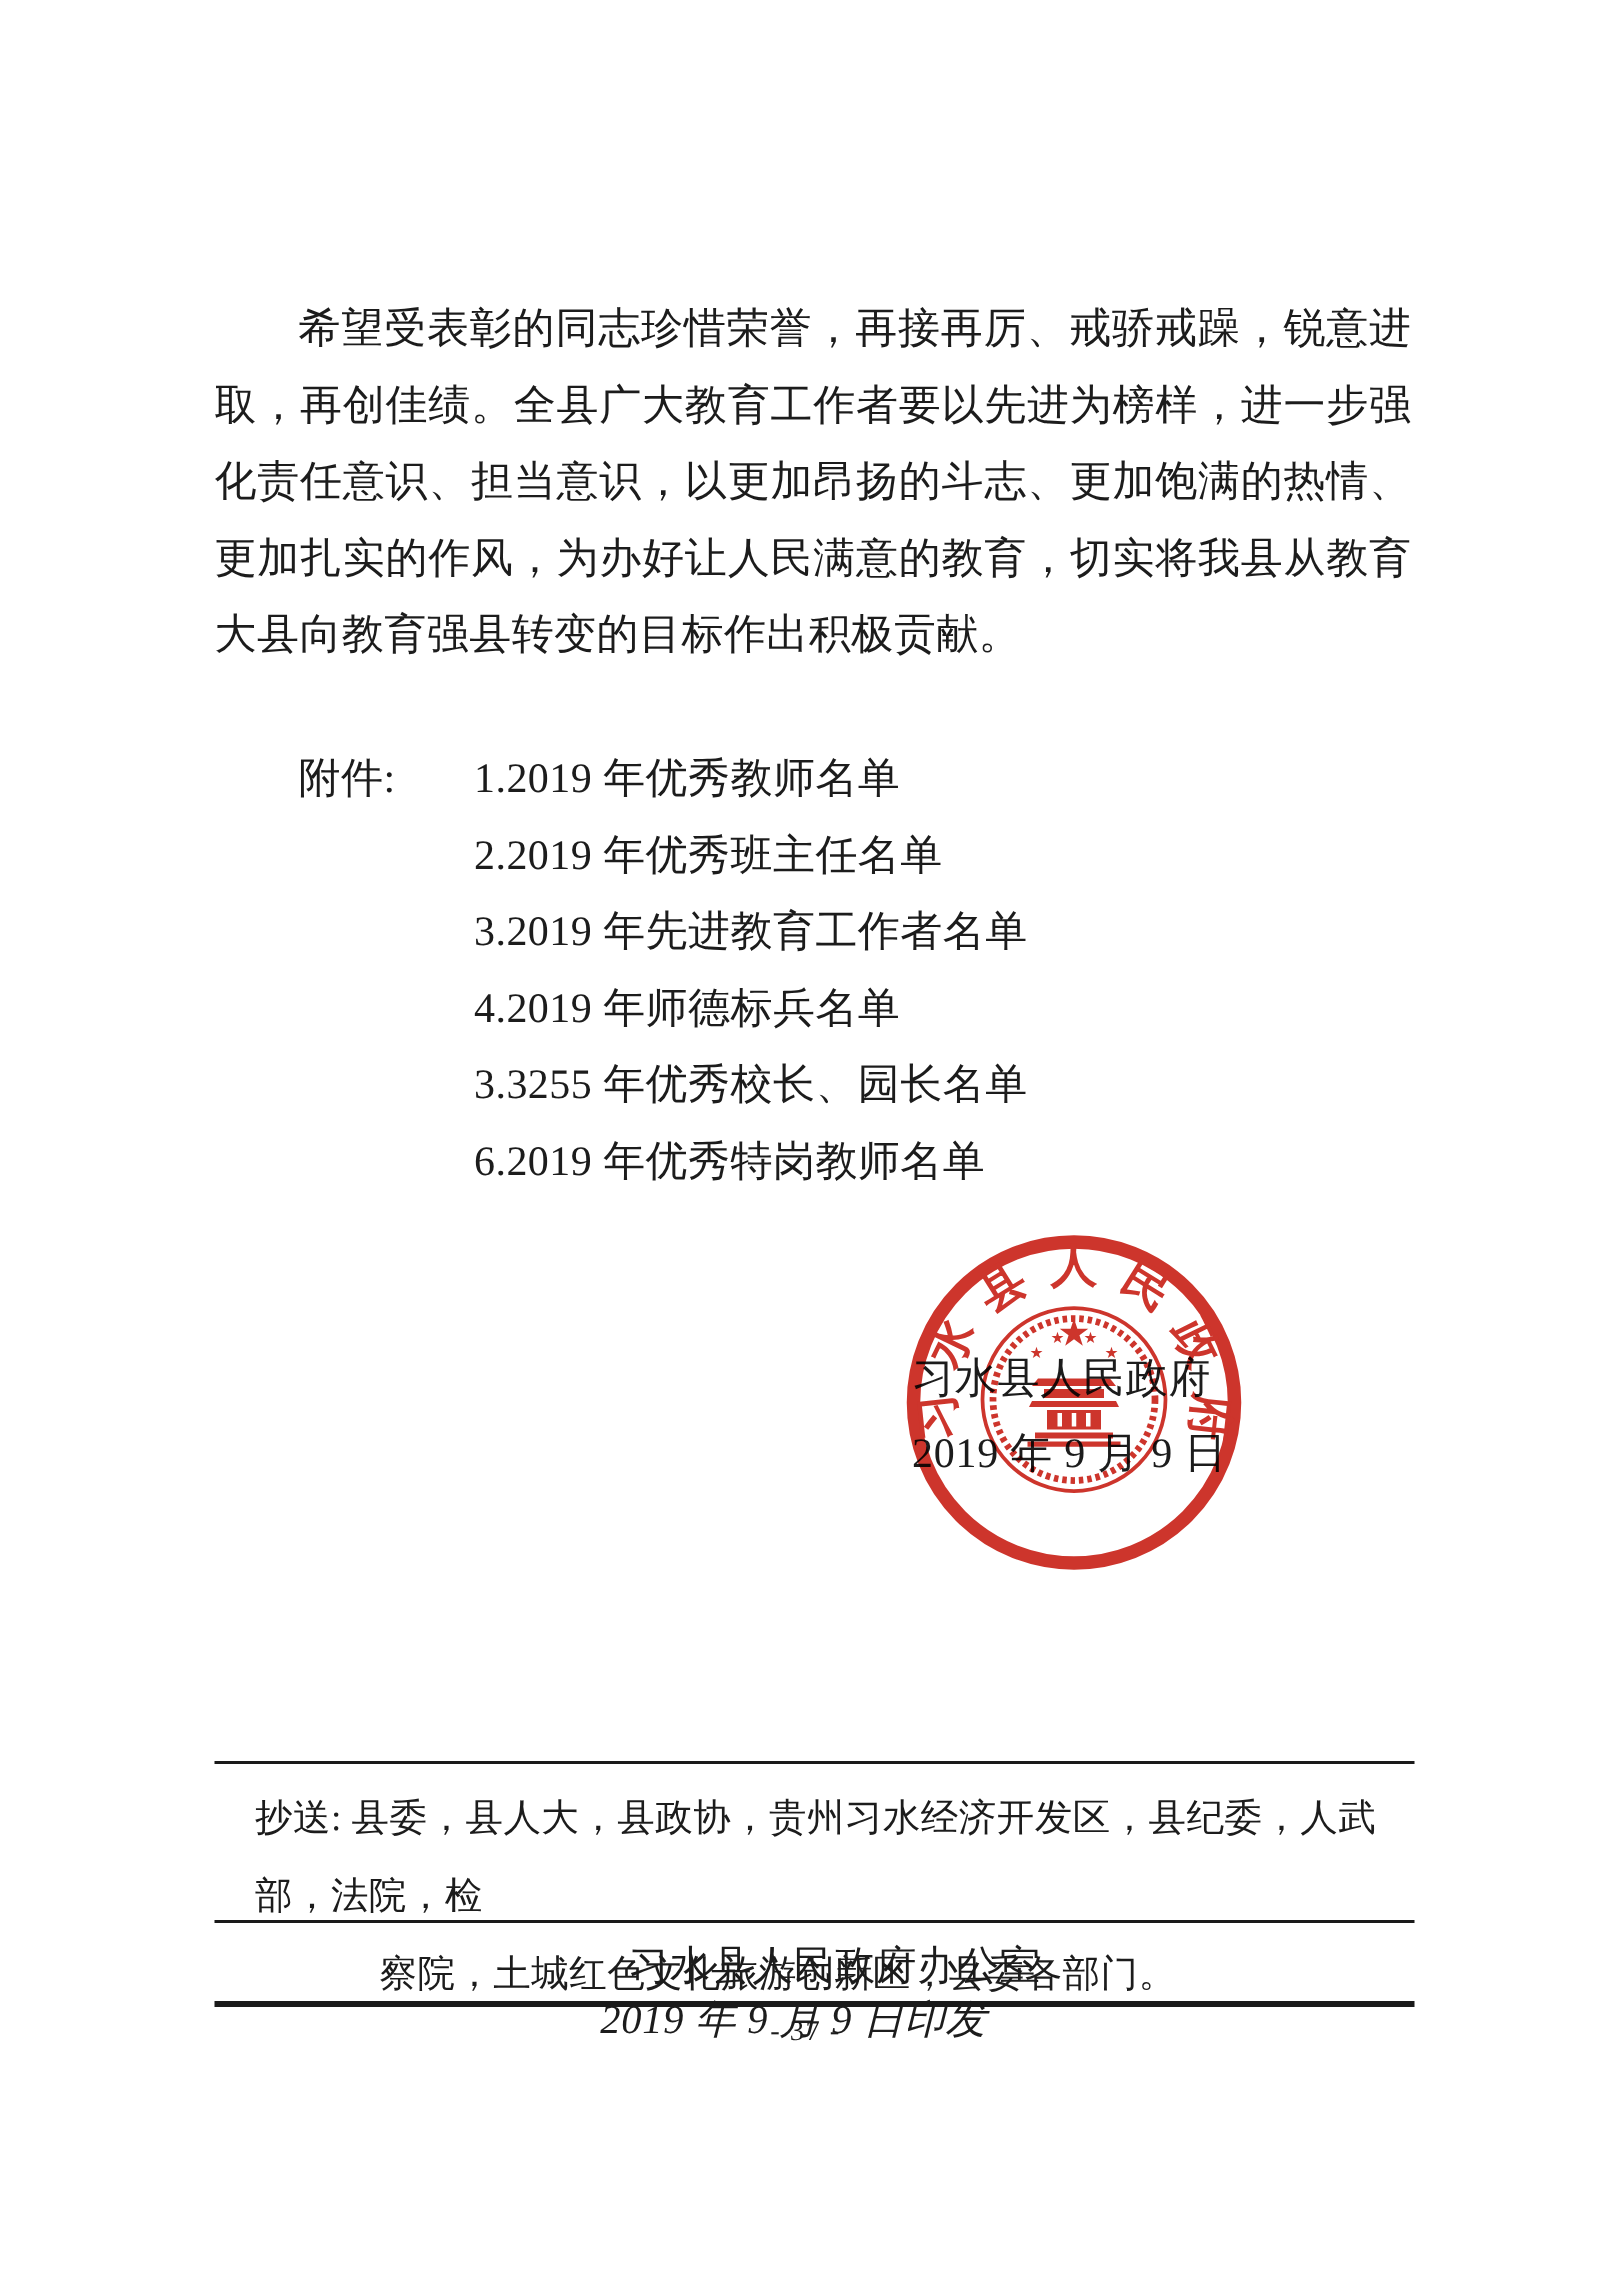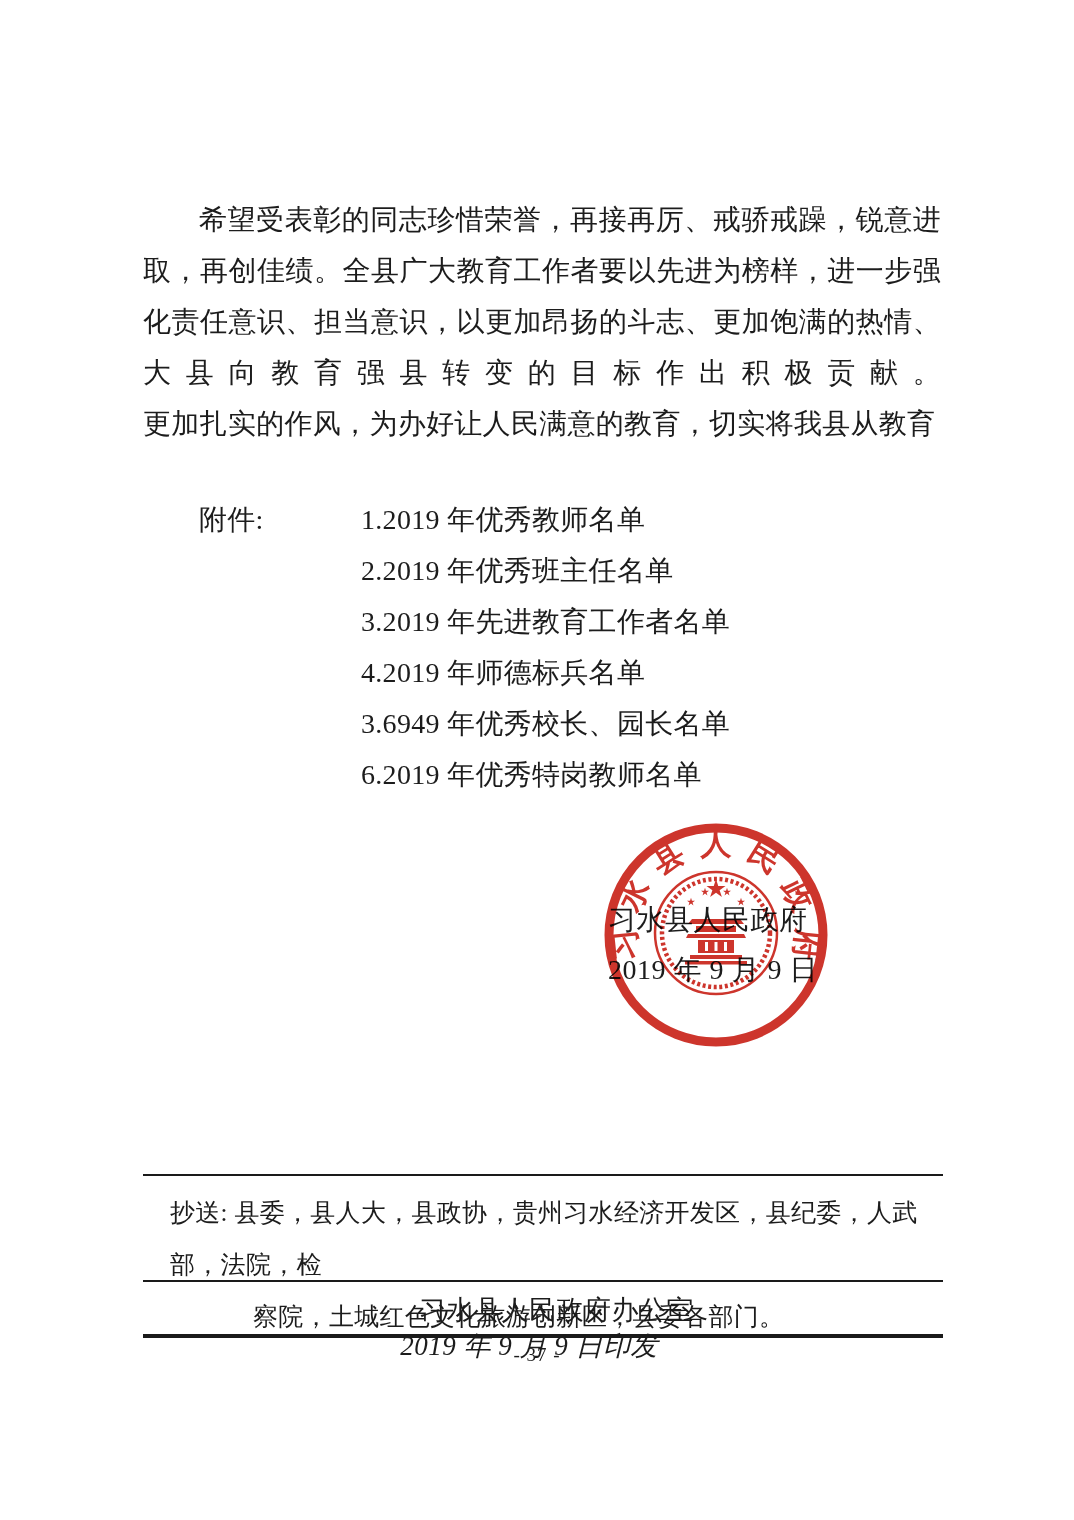--- a/index.html
+++ b/index.html
@@ -19,21 +19,21 @@
     font-size:28px;line-height:51px;letter-spacing:.3px;
   }
   .para-line{text-align:justify;text-align-last:justify;}
   .para-line:first-child{text-indent:2em;}
   .para-line:last-child{text-align-last:left;}
 
   
   .attachments{
     position:absolute;left:199px;top:494px;
     display:flex;align-items:flex-start;
-    font-size:28px;line-height:51px;letter-spacing:.3px;gap:45px;
+    font-size:28px;line-height:51px;letter-spacing:.3px;
   }
   .att-label{width:85px;flex:0 0 auto;}
   .att-items{flex:1;margin-left:32px;}
 
   
   .signature{
     position:absolute;left:608px;top:895px;width:220px;
     font-size:28px;line-height:50px;letter-spacing:.5px;
     z-index:5;mix-blend-mode:multiply;
   }
@@ -76,32 +76,32 @@
 </style>
 </head>
 <body>
 
 <div class="page">
 
   <div class="para">
       <div class="para-line">希望受表彰的同志珍惜荣誉，再接再厉、戒骄戒躁，锐意进</div>
       <div class="para-line">取，再创佳绩。全县广大教育工作者要以先进为榜样，进一步强</div>
       <div class="para-line">化责任意识、担当意识，以更加昂扬的斗志、更加饱满的热情、</div>
+      <div class="para-line">更加扎实的作风，为办好让人民满意的教育，切实将我县从教育</div>
       <div class="para-line">大县向教育强县转变的目标作出积极贡献。</div>
-      <div class="para-line">更加扎实的作风，为办好让人民满意的教育，切实将我县从教育</div>
     </div>
 
   <div class="attachments">
     <div class="att-label">附件:</div>
     <div class="att-items">
         <div class="att-item">1.2019 年优秀教师名单</div>
         <div class="att-item">2.2019 年优秀班主任名单</div>
         <div class="att-item">3.2019 年先进教育工作者名单</div>
         <div class="att-item">4.2019 年师德标兵名单</div>
-        <div class="att-item">3.6949 年优秀校长、园长名单</div>
+        <div class="att-item">3.3255 年优秀校长、园长名单</div>
         <div class="att-item">6.2019 年优秀特岗教师名单</div>
       </div>
   </div>
 
   <svg class="seal" viewBox="-120 -120 240 240" xmlns="http://www.w3.org/2000/svg">
     <circle r="107" fill="none" stroke="#c9251c" stroke-width="9"></circle>
     <g id="seal-arc" fill="#c9251c" font-size="31" text-anchor="middle">
         <text transform="rotate(-96) translate(0,-81)">习</text>
         <text transform="rotate(-64) translate(0,-81)">水</text>
         <text transform="rotate(-32) translate(0,-81)">县</text>

